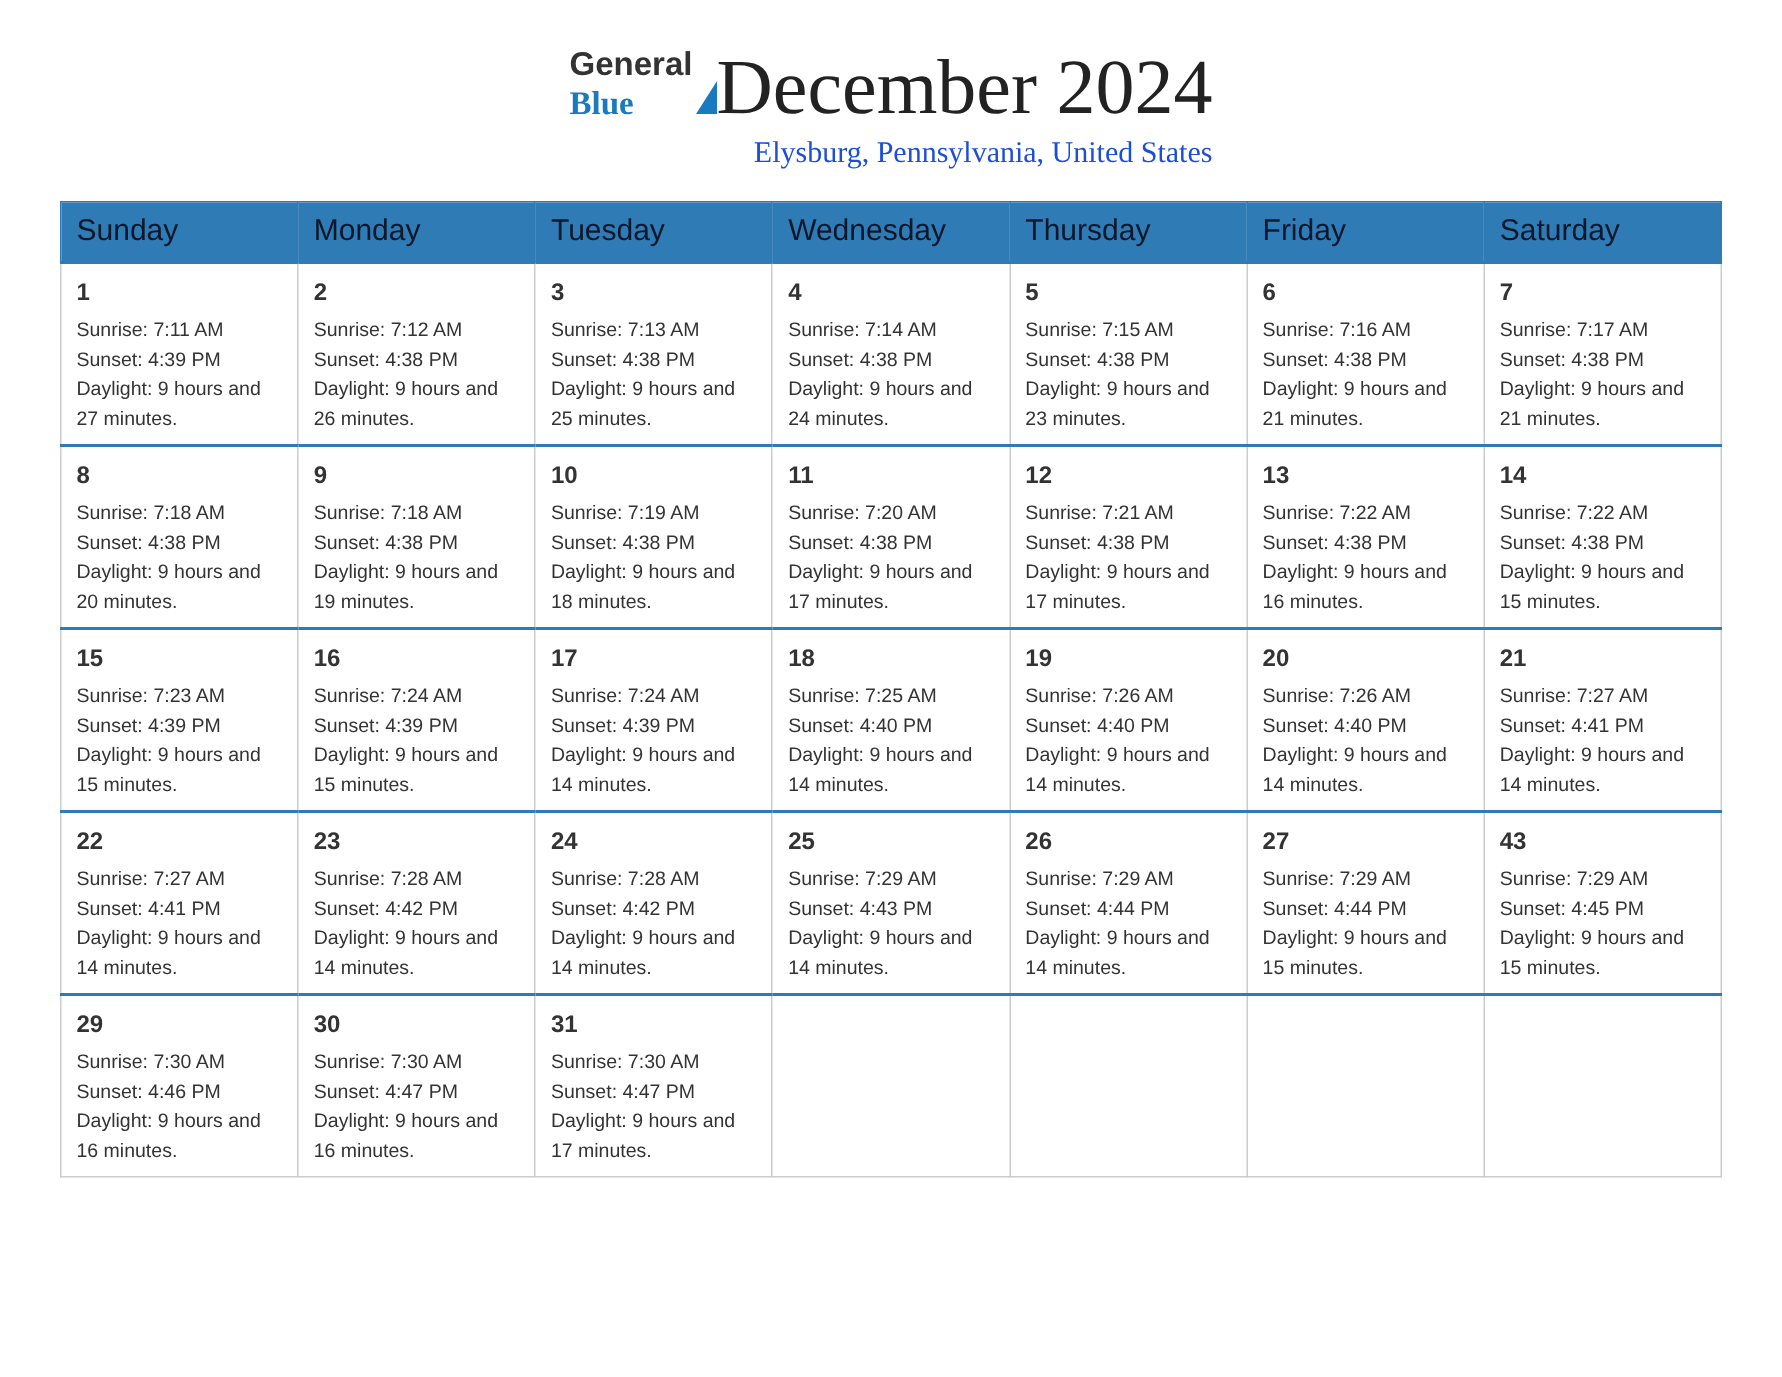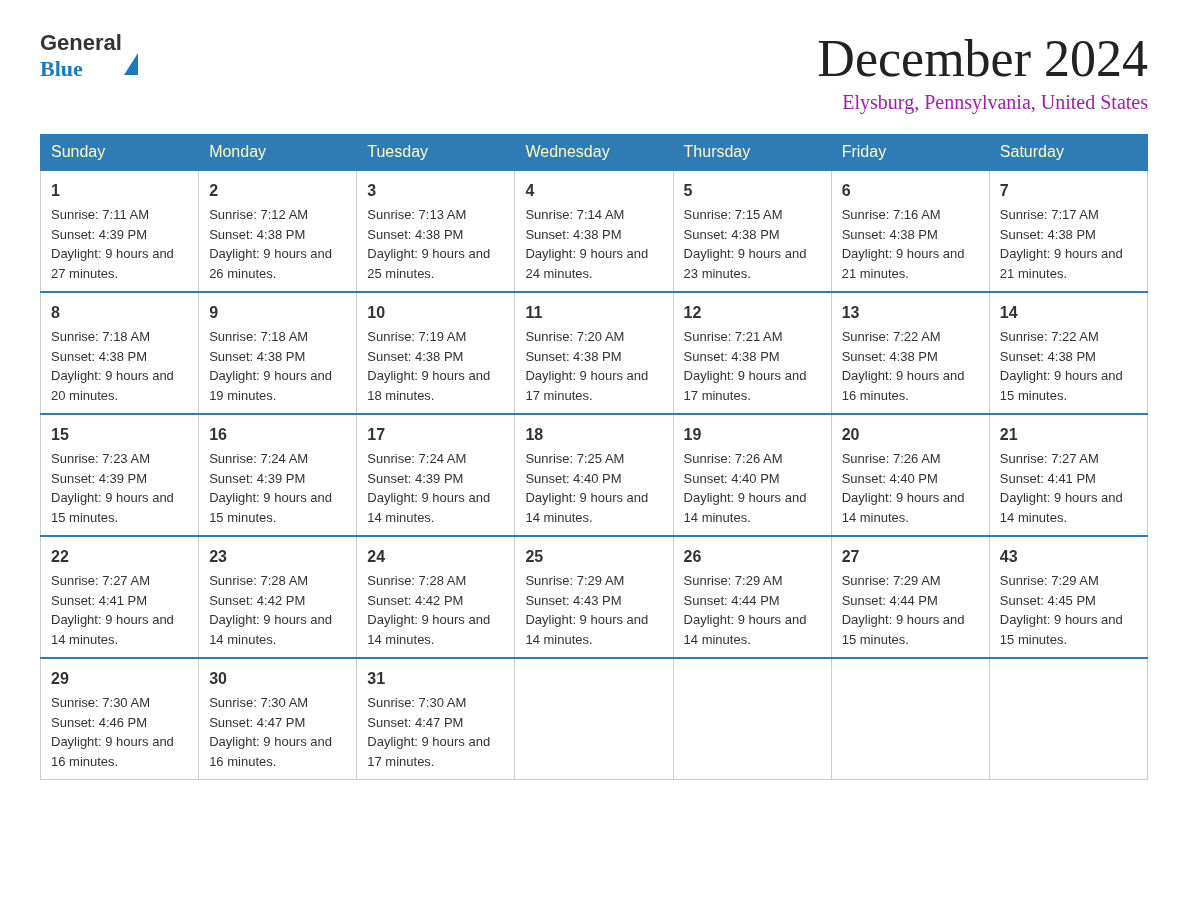--- a/index.html
+++ b/index.html
@@ -6,21 +6,21 @@
     body {
       font-family: Arial, sans-serif;
       background: #fff;
       color: #333;
       padding: 30px 40px;
       width: 1188px;
       min-height: 918px;
     }
     .header {
       display: flex;
-      justify-content: space-between;
+      justify-content: center;
       align-items: flex-start;
       margin-bottom: 20px;
     }
     .logo {
       display: flex;
       align-items: center;
       gap: 4px;
     }
     .logo-text-general {
       font-size: 22px;
@@ -46,34 +46,34 @@
       font-family: Liberation Serif, serif;
     }
     .month-title {
       font-size: 52px;
       font-weight: normal;
       color: #222;
       line-height: 1.1;
     }
     .location {
       font-size: 20px;
-      color: #a21caf;
+      color: #1d4ed8;
       margin-top: 4px;
     }
     table {
       width: 100%;
       border-collapse: collapse;
       table-layout: fixed;
     }
     th {
       background-color: #2e7bb5;
-      color: #fef9c3;
+      color: #0f172a;
       text-align: left;
       padding: 8px 10px;
-      font-size: 16px;
+      font-size: 20px;
       font-weight: normal;
       border: 1px solid #2e7bb5;
     }
     td {
       vertical-align: top;
       padding: 8px 10px;
       border: 1px solid #ccc;
       border-top: 2px solid #2e7bb5;
       font-size: 13px;
       line-height: 1.5;

